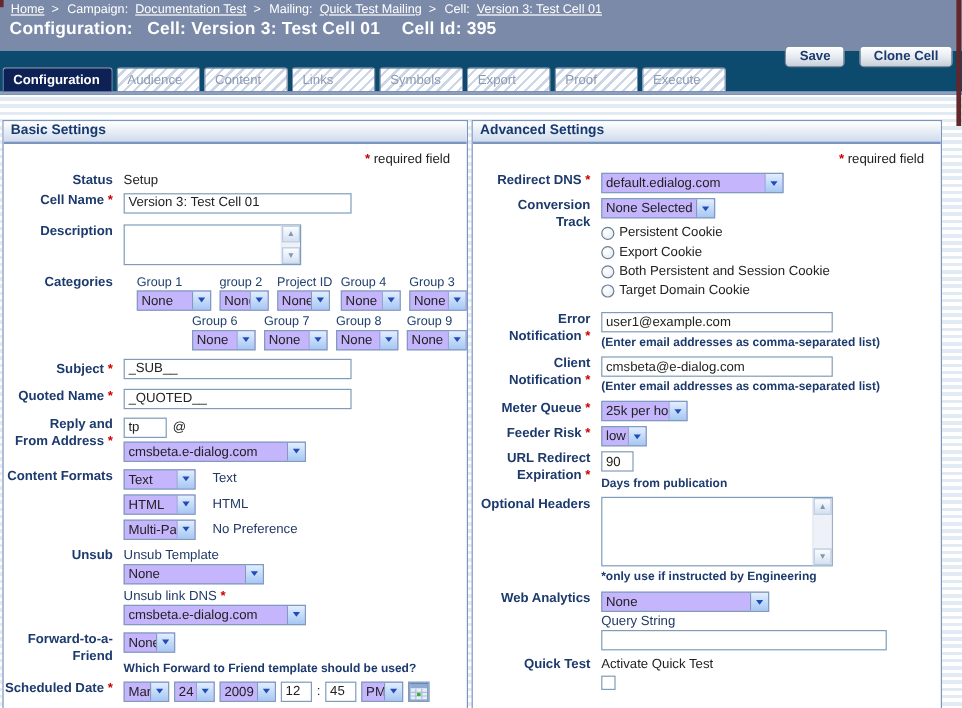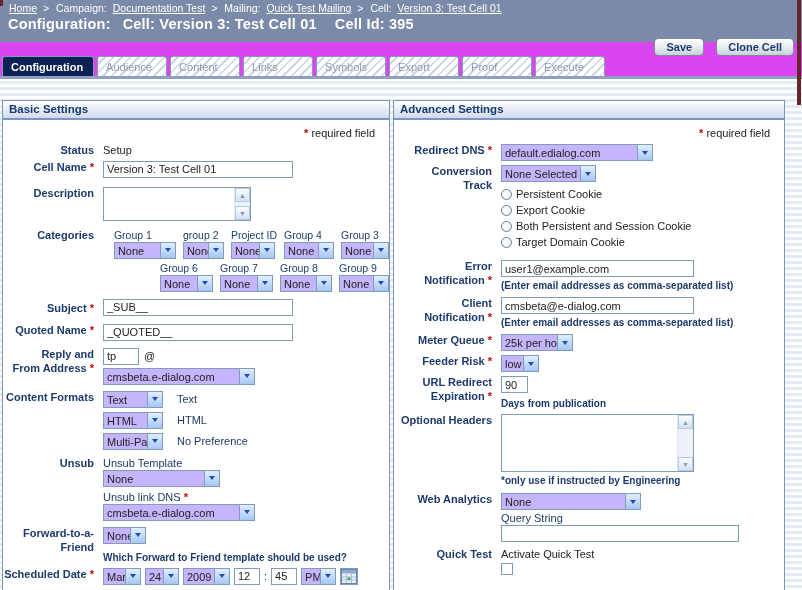--- a/index.html
+++ b/index.html
@@ -21,21 +21,21 @@
   .page-title { font-size:14.5px; font-weight:bold; margin-top:2px; letter-spacing:.2px; }
   .t-gap1 { margin-left:12px; } .t-gap2 { margin-left:18px;text-align:center; }
   .top-buttons { position:absolute; right:8px; bottom:-14px; z-index:20; }
   .xp-btn {
     font-family:inherit; font-size:11px; font-weight:bold; color:#1a3a70; cursor:pointer;
     background:linear-gradient(#ffffff,#e6eaf0 55%,#c8cfd9); border:1px solid #7c8aa0;
     border-radius:4px; padding:2px 11px; margin-left:9px; box-shadow:0 1px 0 rgba(255,255,255,.6) inset;
   }
 
   
-  .tabrow { background:#d946ef; padding:14px 0 0 2px; border-bottom:3px solid #8e9fc0; display:flex; gap:3px; height:37px; }
+  .tabrow { background:#0c4a6e; padding:14px 0 0 2px; border-bottom:3px solid #8e9fc0; display:flex; gap:3px; height:37px; }
   .tab {
     font-size:11px; padding:4px 10px 3px 8px; border:1px solid #8b99b5; border-bottom:none;
     border-radius:3px 3px 0 0; min-width:70px; height:20px; white-space:nowrap; cursor:default;
   }
   .tab.active { background:#0d2154; color:#fff; font-weight:bold; cursor:pointer; }
   .tab.disabled { color:#8d9ab4; background:repeating-linear-gradient(135deg,#ffffff 0 4px,#ccd6e6 4px 6px); }
 
   
   .content { display:flex; padding:0 2px; margin-top:21px; align-items:flex-start; }
   .panel { background:#fff; border:1px solid #7c95bf; overflow:hidden; }

